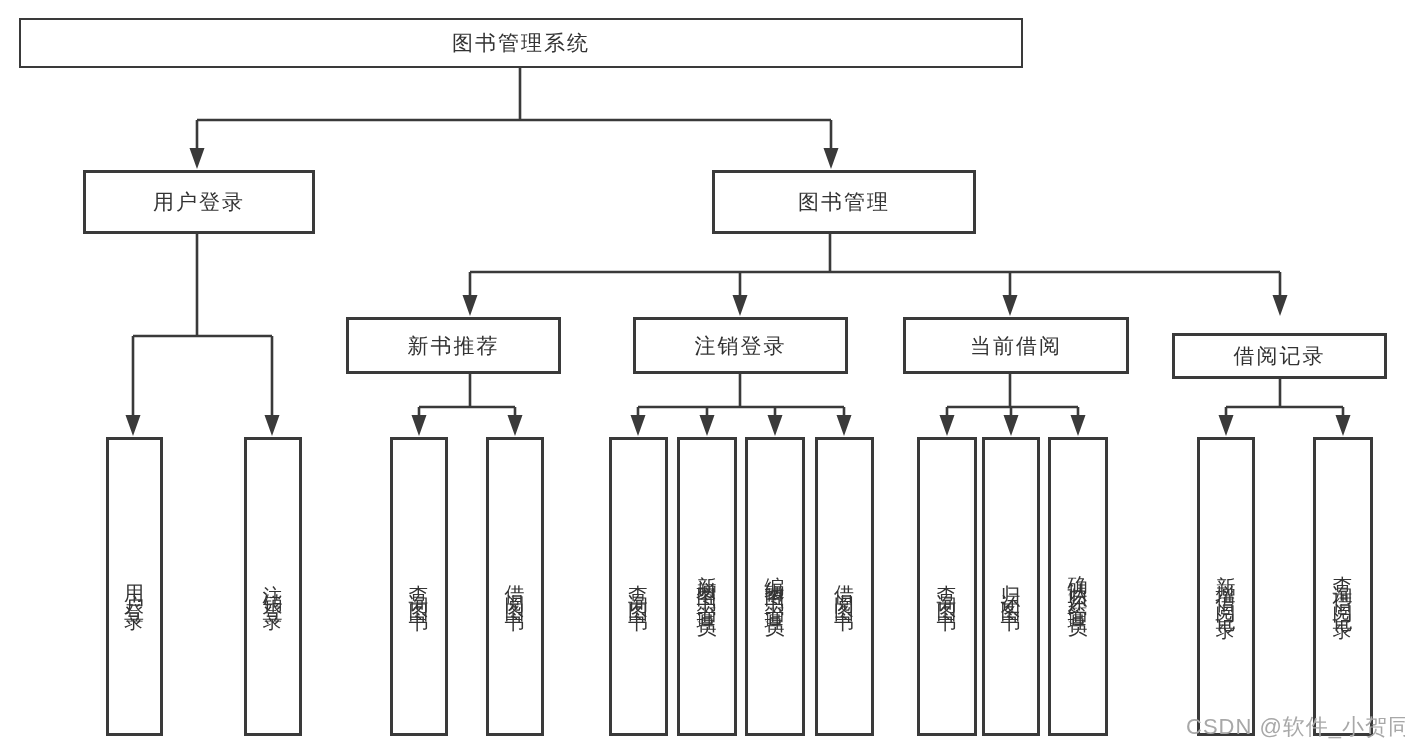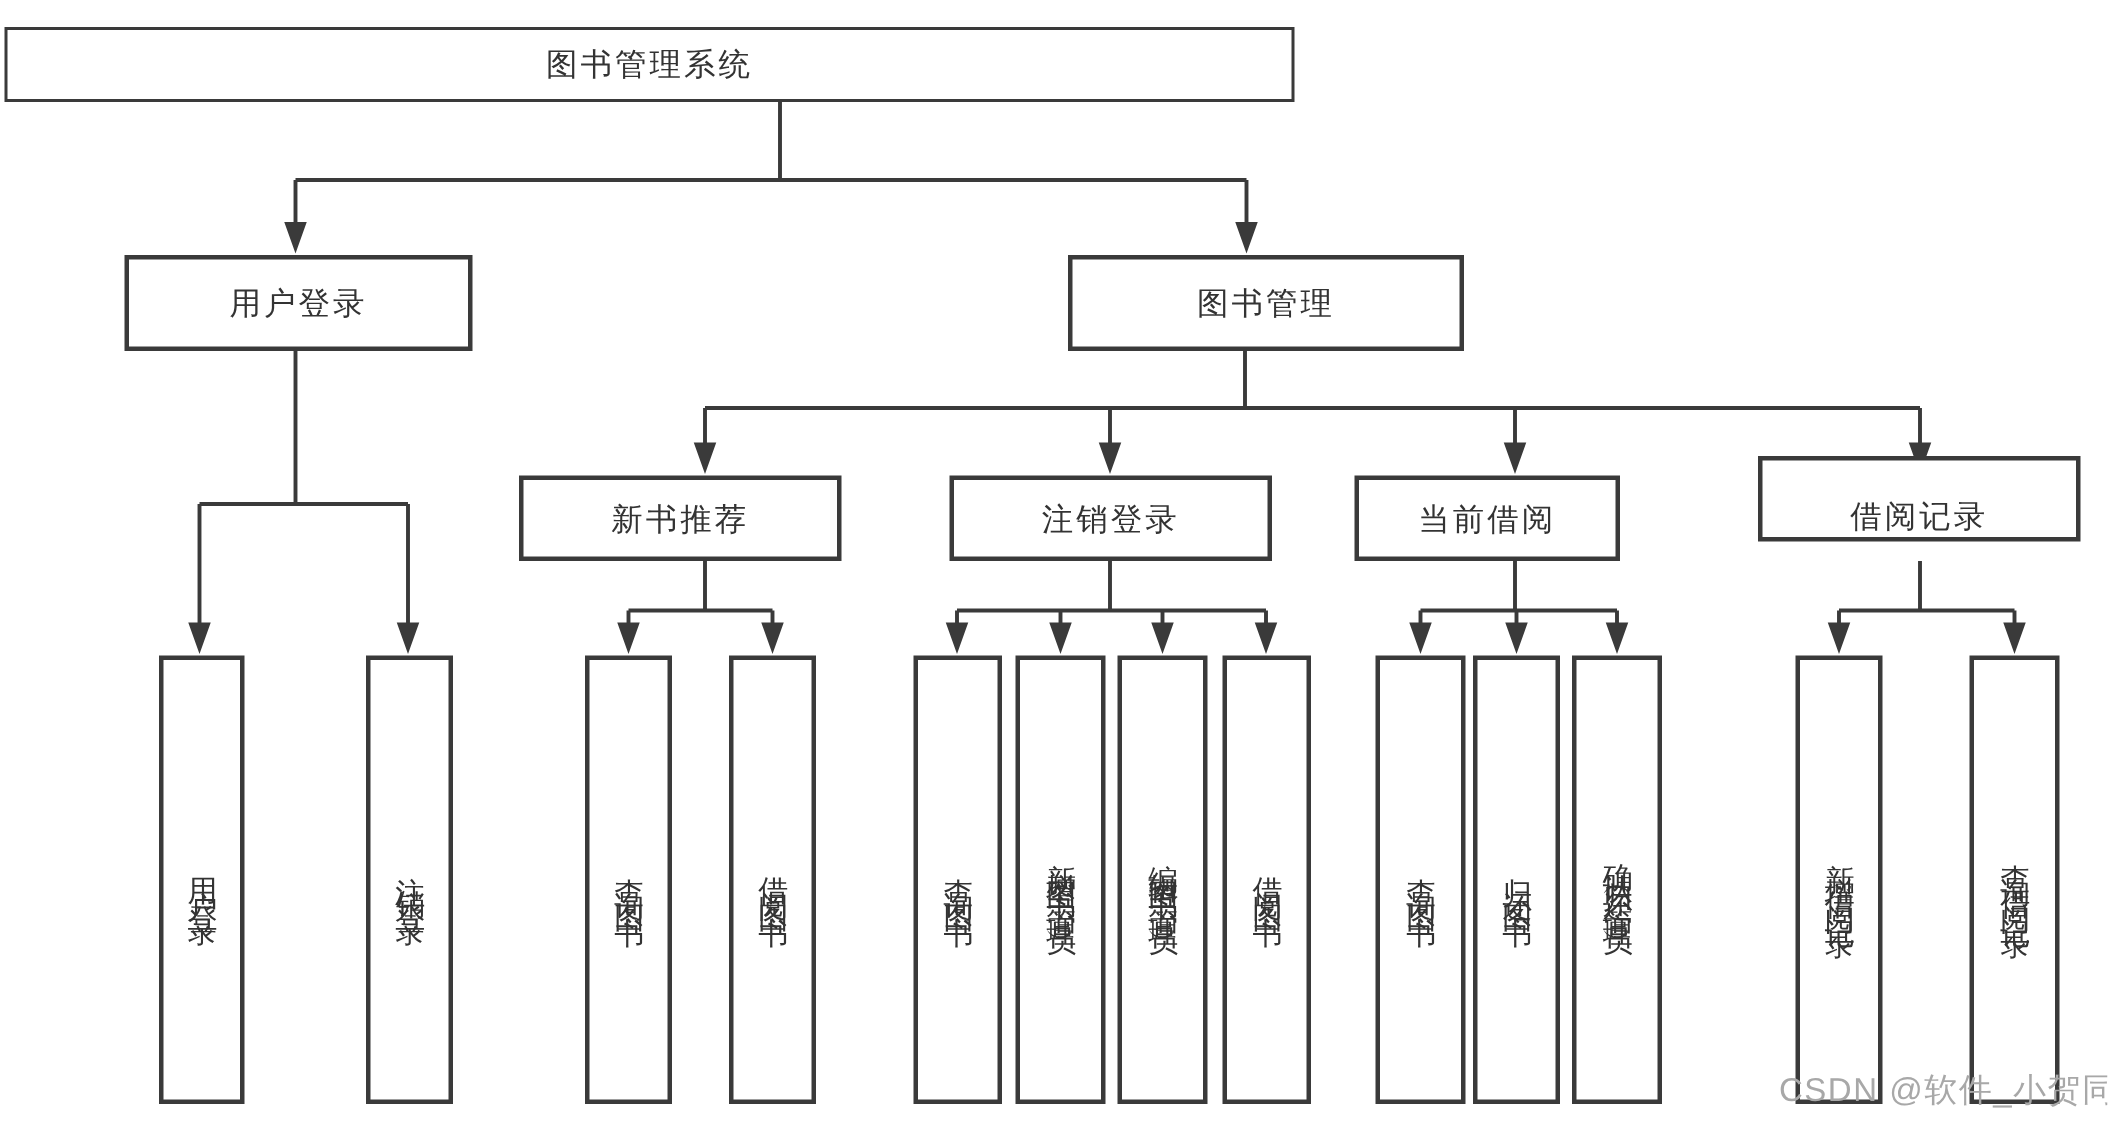--- a/index.html
+++ b/index.html
@@ -66,41 +66,41 @@
     <path fill="#3a3a3a" stroke="none" d="
       M197 169 l-7.5 -21 h15 z  M831 169 l-7.5 -21 h15 z
       M470 316 l-7.5 -21 h15 z  M740 316 l-7.5 -21 h15 z  M1010 316 l-7.5 -21 h15 z  M1280 316 l-7.5 -21 h15 z
       M133 436 l-7.5 -21 h15 z  M272 436 l-7.5 -21 h15 z
       M419 436 l-7.5 -21 h15 z  M515 436 l-7.5 -21 h15 z
       M638 436 l-7.5 -21 h15 z  M707 436 l-7.5 -21 h15 z  M775 436 l-7.5 -21 h15 z  M844 436 l-7.5 -21 h15 z
       M947 436 l-7.5 -21 h15 z  M1011 436 l-7.5 -21 h15 z  M1078 436 l-7.5 -21 h15 z
       M1226 436 l-7.5 -21 h15 z M1343 436 l-7.5 -21 h15 z"></path>
   </svg>
 
-  <div class="node root hbox" style="left:3px; top:18px; width:860px; height:50px;">
+  <div class="node root hbox" style="left:19px; top:18px; width:1004px; height:50px;">
     <span>图书管理系统</span>
   </div>
 
   <div class="node hbox" style="left:83px; top:170px; width:232px; height:64px;">
     <span>用户登录</span>
   </div>
   <div class="node hbox" style="left:712px; top:170px; width:264px; height:64px;">
     <span>图书管理</span>
   </div>
 
   <div class="node hbox" style="left:346px; top:317px; width:215px; height:57px;">
     <span>新书推荐</span>
   </div>
   <div class="node hbox" style="left:633px; top:317px; width:215px; height:57px;">
     <span>注销登录</span>
   </div>
-  <div class="node hbox" style="left:903px; top:317px; width:177px; height:57px;">
+  <div class="node hbox" style="left:903px; top:317px; width:226px; height:57px;">
     <span>当前借阅</span>
   </div>
-  <div class="node hbox" style="left:1172px; top:304px; width:215px; height:57px;align-items:flex-end;">
+  <div class="node hbox" style="left:1172px; top:333px; width:215px; height:46px;">
     <span>借阅记录</span>
   </div>
 
   <div class="node vbox" style="left:106px; top:437px; width:57px; height:299px;">
     <span>用户登录</span>
   </div>
   <div class="node vbox" style="left:244px; top:437px; width:58px; height:299px;">
     <span>注销登录</span>
   </div>
 

